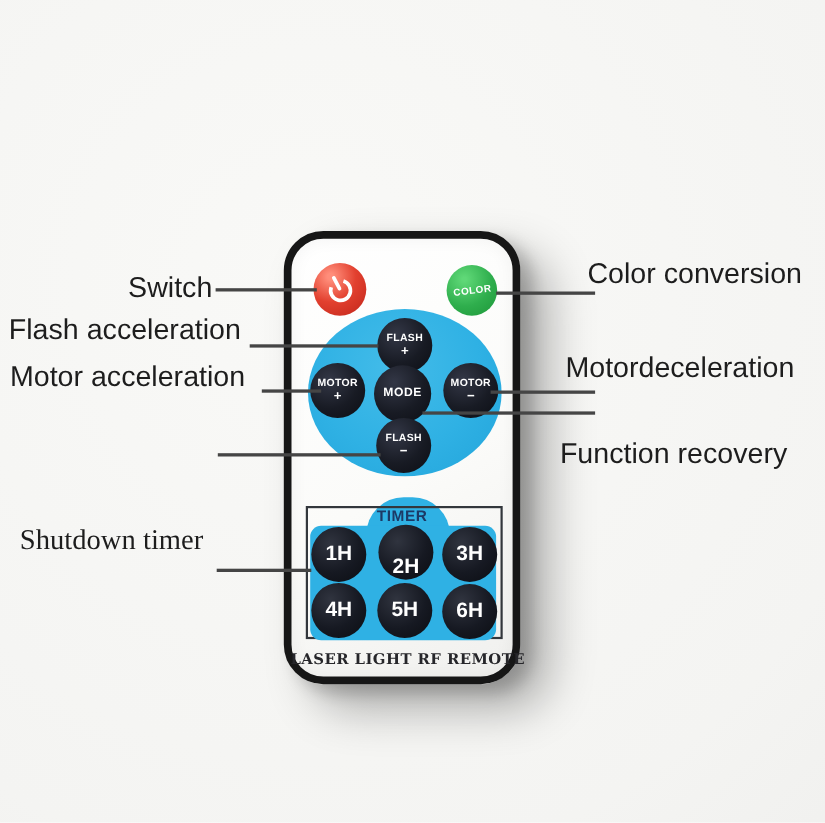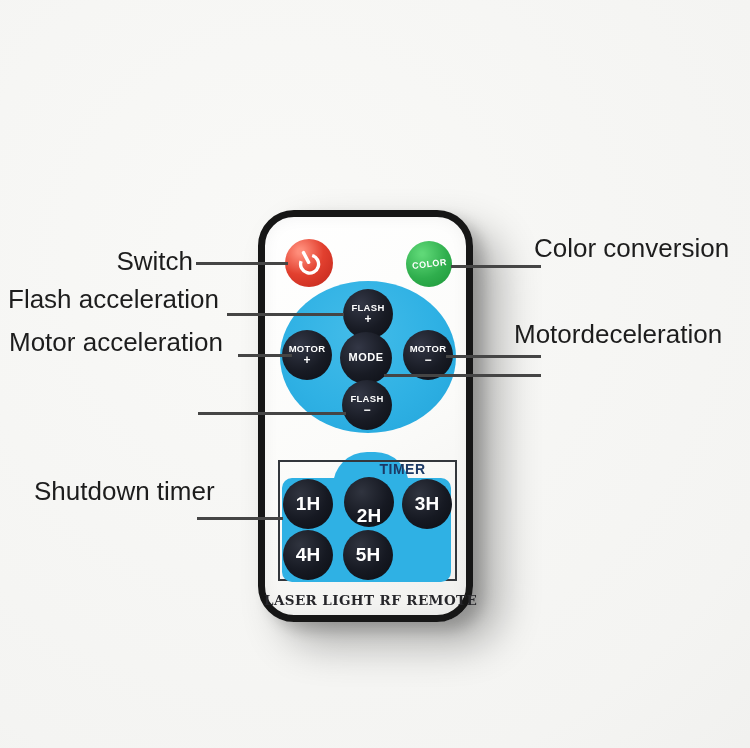--- a/index.html
+++ b/index.html
@@ -41,21 +41,21 @@
   .pad-flash-plus {left:343px;top:289px;width:50px;height:50px;}
   .pad-motor-plus {left:282px;top:330px;width:50px;height:50px;}
   .pad-mode-btn  {left:340px;top:332px;width:52px;height:52px;}
   .pad-motor-minus{left:403px;top:330px;width:50px;height:50px;}
   .pad-flash-minus{left:342px;top:380px;width:50px;height:50px;}
   
   .timer-box{position:absolute;left:278px;top:460px;width:175px;height:117px;border:2px solid #33373c;}
   .timer-bump{position:absolute;left:333px;top:452px;width:76px;height:34px;background:#2fb1e4;border-radius:38px 38px 0 0;}
   .timer-blue{position:absolute;left:282px;top:478px;width:169px;height:104px;background:#2fb1e4;border-radius:10px;}
   .timer-title{position:absolute;left:278px;top:461px;width:175px;text-align:center;
-    font-weight:bold;font-size:14px;color:#1c3a66;letter-spacing:0.5px;padding-left:37px;}
+    font-weight:bold;font-size:14px;color:#1c3a66;letter-spacing:0.5px;}
   .hbtn{font-weight:bold;font-size:19px;width:50px;height:50px;
     background:radial-gradient(circle at 35% 30%, #30343f 0%, #161922 55%, #0b0d12 100%);}
   .hbtn-1{left:283px;top:479px;} .hbtn-2{left:344px;top:477px;justify-content:flex-end;} .hbtn-3{left:402px;top:479px;}
   .hbtn-4{left:283px;top:530px;} .hbtn-5{left:343px;top:530px;} .hbtn-6{left:402px;top:531px;}
   .brand{position:absolute;left:264px;top:592px;width:203px;text-align:center;
     font-family:"DejaVu Serif", serif;font-weight:bold;font-size:13.5px;letter-spacing:0.4px;color:#26262a;white-space:nowrap;}
   
   .line{position:absolute;height:3px;background:#454545;z-index:5;}
   .line-switch   {left:196px;top:262px;width:92px;}
   .line-colorconv{left:451px;top:265px;width:90px;}
@@ -63,21 +63,21 @@
   .line-motoracc {left:238px;top:354px;width:54px;}
   .line-motordec {left:446px;top:355px;width:95px;}
   .line-funcrec  {left:384px;top:374px;width:157px;}
   .line-flashmin {left:198px;top:412px;width:148px;}
   .line-shutdown {left:197px;top:517px;width:86px;}
   
   .label{position:absolute;font-size:26px;color:#1d1d1d;white-space:nowrap;z-index:6;}
   .lab-switch  {right:557px;top:246px;}
   .lab-flashacc{left:8px;top:284px;}
   .lab-motoracc{left:9px;top:327px;}
-  .lab-shutdown{left:34px;top:476px;}
+  .lab-shutdown{left:18px;top:476px;font-family:Liberation Serif, serif;}
   .lab-colorconv{left:534px;top:233px;}
   .lab-motordec{left:514px;top:319px;}
   .lab-funcrec {left:509px;top:397px;}
 </style>
 </head>
 <body>
 
 <div id="stage">
 
   <div class="remote"></div>
@@ -129,32 +129,36 @@
     </div>
   <div class="btn hbtn hbtn-3">
       <span>3H</span>
     </div>
   <div class="btn hbtn hbtn-4">
       <span>4H</span>
     </div>
   <div class="btn hbtn hbtn-5">
       <span>5H</span>
     </div>
+  <div class="btn hbtn hbtn-6">
+      <span>6H</span>
+    </div>
 
   <div class="brand">LASER LIGHT RF REMOTE</div>
 
   <div class="line line-switch"></div>
   <div class="line line-colorconv"></div>
   <div class="line line-flashacc"></div>
   <div class="line line-motoracc"></div>
   <div class="line line-motordec"></div>
   <div class="line line-funcrec"></div>
   <div class="line line-flashmin"></div>
   <div class="line line-shutdown"></div>
 
   <div class="label lab-switch">Switch</div>
   <div class="label lab-flashacc">Flash acceleration</div>
   <div class="label lab-motoracc">Motor acceleration</div>
   <div class="label lab-shutdown">Shutdown timer</div>
   <div class="label lab-colorconv">Color conversion</div>
   <div class="label lab-motordec">Motordeceleration</div>
+  <div class="label lab-funcrec">Function recovery</div>
 
 </div>
 
 </body></html>

